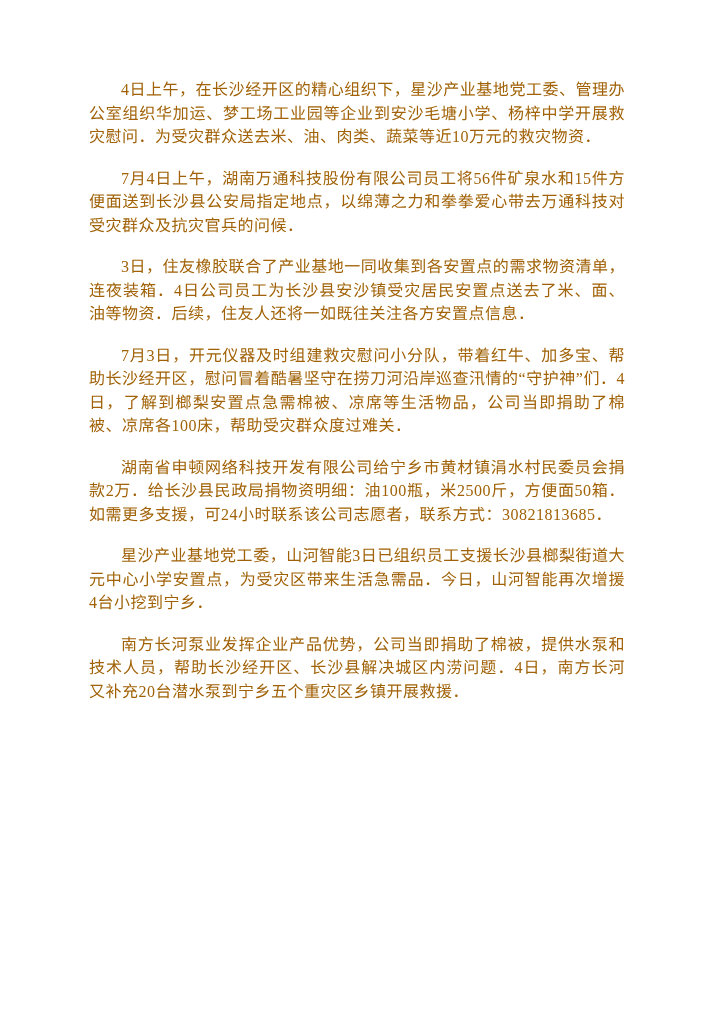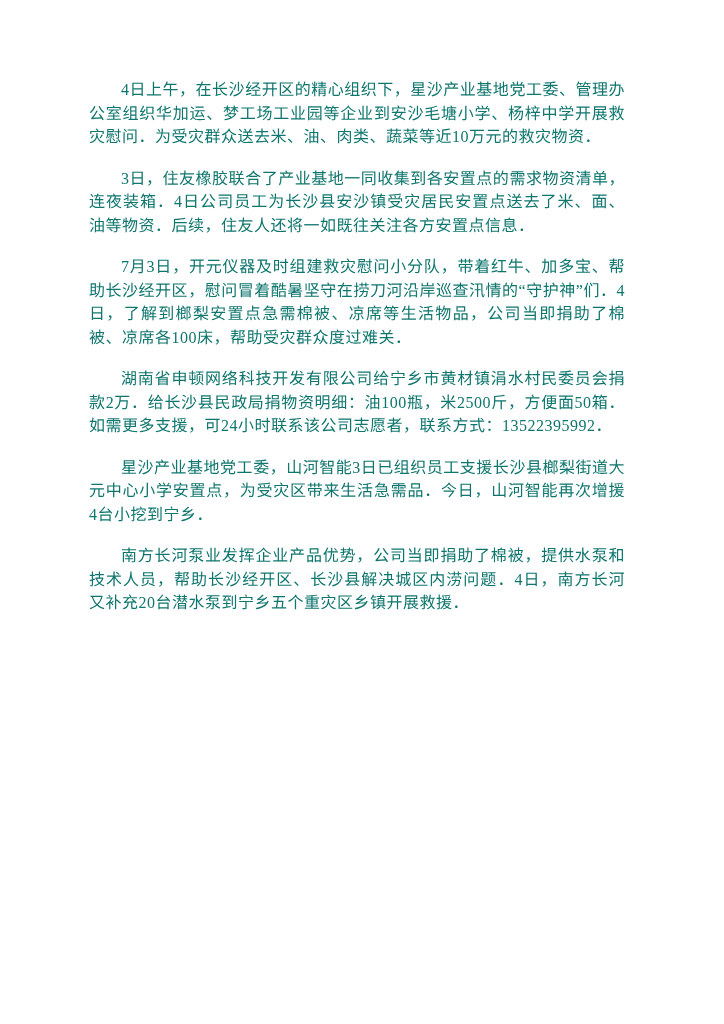--- a/index.html
+++ b/index.html
@@ -17,32 +17,33 @@
     box-sizing: border-box;
     width: 724px;
     height: 1024px;
     background: #ffffff;
     padding: 78px 99px 0 89px;
   }
   .article p {
     margin: 0 0 18px 0;
     font-size: 16px;
     line-height: 23.5px;
-    color: #0f766e;
+    color: #a16207;
     text-align: justify;
     text-indent: 2em;
     letter-spacing: 0.5px;
     word-break: break-all;
   }
 </style>
 </head>
 <body>
 
 <div class="page">
   <div class="article">
     <p>4日上午，在长沙经开区的精心组织下，星沙产业基地党工委、管理办公室组织华加运、梦工场工业园等企业到安沙毛塘小学、杨梓中学开展救灾慰问．为受灾群众送去米、油、肉类、蔬菜等近10万元的救灾物资．</p>
+    <p>7月4日上午，湖南万通科技股份有限公司员工将56件矿泉水和15件方便面送到长沙县公安局指定地点，以绵薄之力和拳拳爱心带去万通科技对受灾群众及抗灾官兵的问候．</p>
     <p>3日，住友橡胶联合了产业基地一同收集到各安置点的需求物资清单，连夜装箱．4日公司员工为长沙县安沙镇受灾居民安置点送去了米、面、油等物资．后续，住友人还将一如既往关注各方安置点信息．</p>
     <p>7月3日，开元仪器及时组建救灾慰问小分队，带着红牛、加多宝、帮助长沙经开区，慰问冒着酷暑坚守在捞刀河沿岸巡查汛情的“守护神”们．4日，了解到榔梨安置点急需棉被、凉席等生活物品，公司当即捐助了棉被、凉席各100床，帮助受灾群众度过难关．</p>
-    <p>湖南省申顿网络科技开发有限公司给宁乡市黄材镇涓水村民委员会捐款2万．给长沙县民政局捐物资明细：油100瓶，米2500斤，方便面50箱．如需更多支援，可24小时联系该公司志愿者，联系方式：13522395992．</p>
+    <p>湖南省申顿网络科技开发有限公司给宁乡市黄材镇涓水村民委员会捐款2万．给长沙县民政局捐物资明细：油100瓶，米2500斤，方便面50箱．如需更多支援，可24小时联系该公司志愿者，联系方式：30821813685．</p>
     <p>星沙产业基地党工委，山河智能3日已组织员工支援长沙县榔梨街道大元中心小学安置点，为受灾区带来生活急需品．今日，山河智能再次增援4台小挖到宁乡．</p>
     <p>南方长河泵业发挥企业产品优势，公司当即捐助了棉被，提供水泵和技术人员，帮助长沙经开区、长沙县解决城区内涝问题．4日，南方长河又补充20台潜水泵到宁乡五个重灾区乡镇开展救援．</p>
   </div>
 </div>
 
 </body></html>

